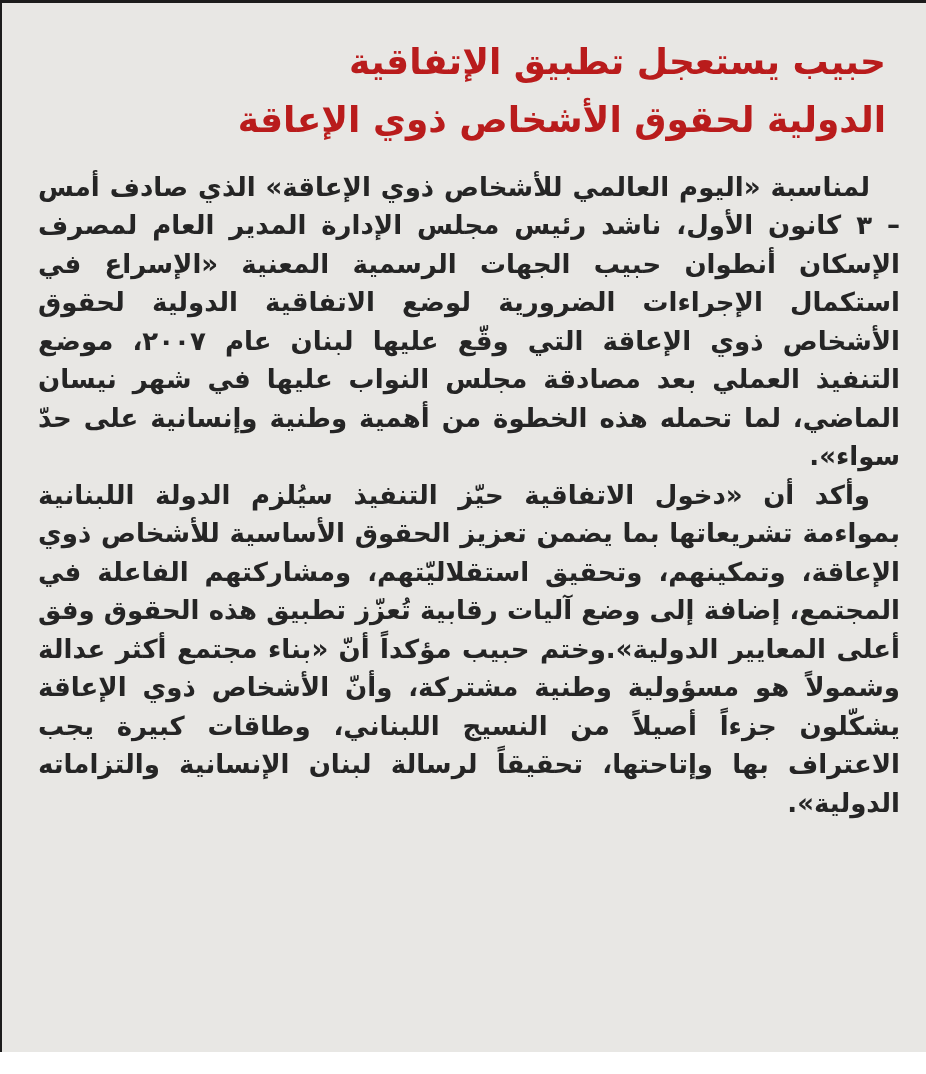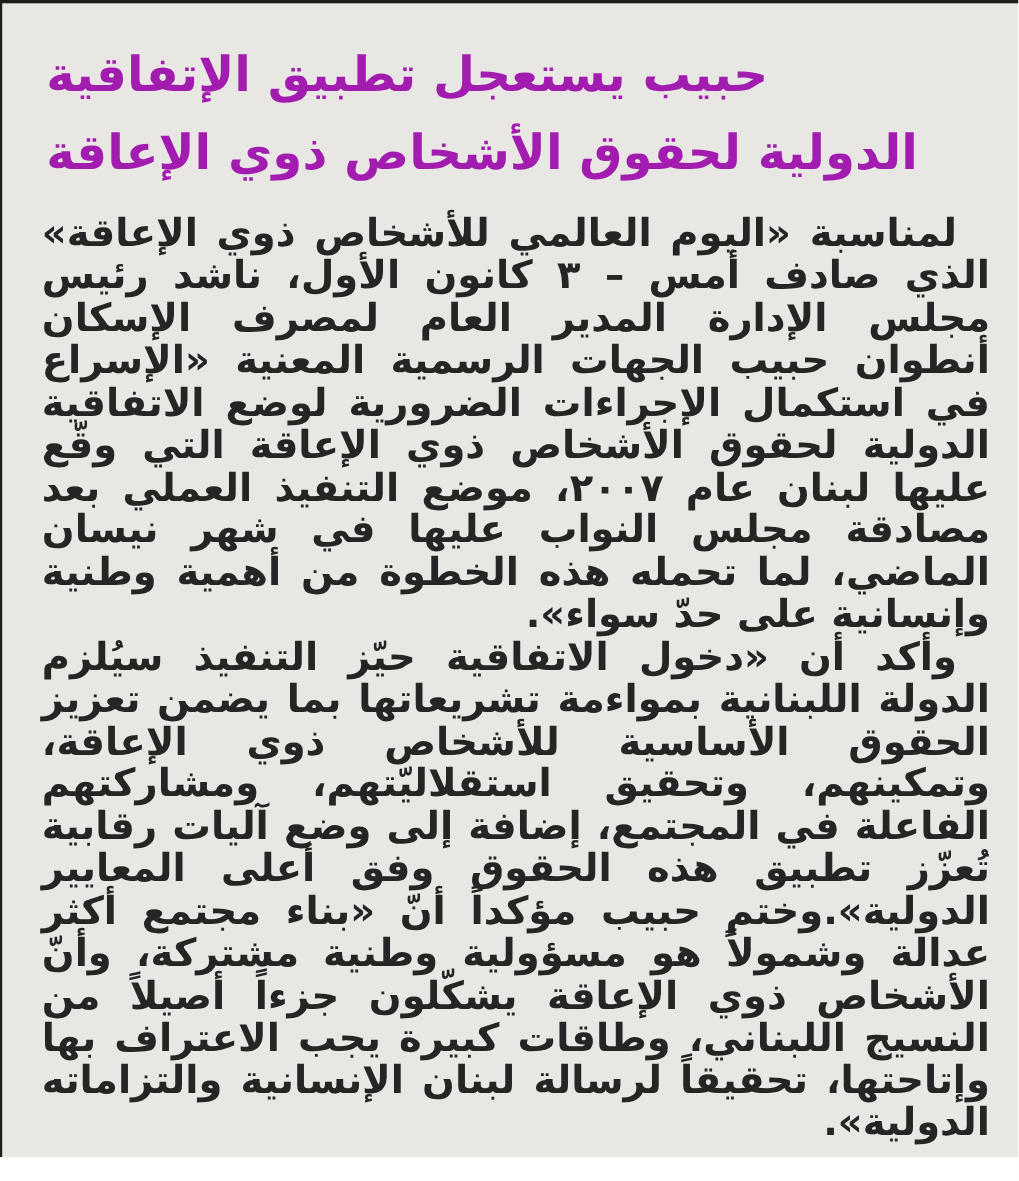--- a/index.html
+++ b/index.html
@@ -22,36 +22,36 @@
     width: 926px;
     height: 1052px;
     background: #e8e7e4;
     border-top: 3px solid #1c1c1c;
     border-left: 2px solid #1c1c1c;
     box-sizing: border-box;
     direction: rtl;
   }
   .headline {
     margin: 30px 40px 18px 40px;
-    text-align: left;
-    color: #a21caf;
+    text-align: right;
+    color: #b91c1c;
     font-weight: 700;
-    font-size: 44px;
+    font-size: 36px;
     line-height: 1.62;
     letter-spacing: 0;
   }
   .headline .hl-line {
     display: block;
     white-space: nowrap;
   }
   .body-text {
     margin: 0 26px 0 36px;
     color: #252525;
     font-weight: 700;
-    font-size: 35px;
+    font-size: 26px;
     line-height: 38.5px;
     text-align: justify;
     text-justify: inter-word;
   }
   .body-text p {
     margin: 0;
     text-indent: 30px;
   }
   .bottom-strip {
     position: absolute;

